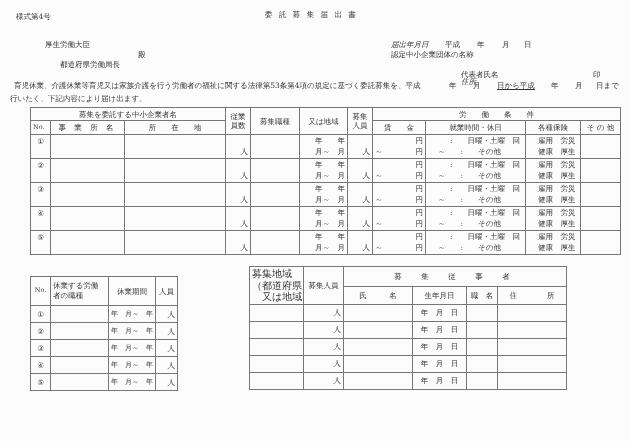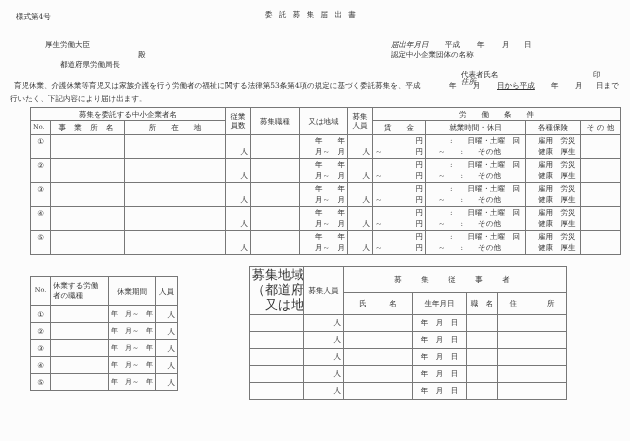--- a/index.html
+++ b/index.html
@@ -272,21 +272,21 @@
   <colgroup>
       <col style="width:54px">
       <col style="width:40px">
       <col style="width:69px">
       <col style="width:54px">
       <col style="width:31px">
       <col style="width:69px">
     </colgroup>
   <tbody>
       <tr style="height:20px">
-    <td rowspan="2" style="line-height:1.15;font-size:13px;padding:1px 2px;">
+    <td rowspan="2" style="line-height:1.15;font-size:10px;padding:1px 2px;">
       <div>募集地域</div>
       <div>（都道府県</div>
       <div>　又は地域）</div>
     </td>
     <td rowspan="2" class="c">募集人員</td>
     <td colspan="4" class="c sp">募　集　従　事　者</td>
   </tr>
   <tr style="height:17px">
     <td class="c">氏　　　名</td>
     <td class="c">生年月日</td>

